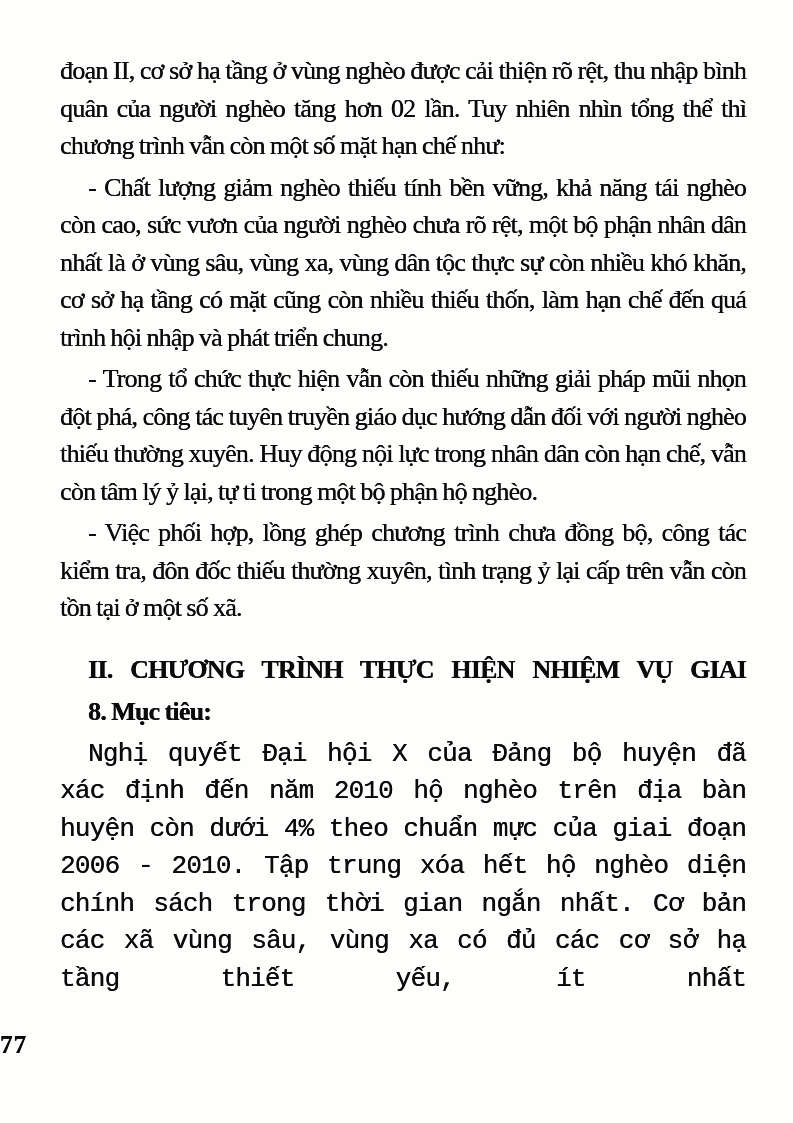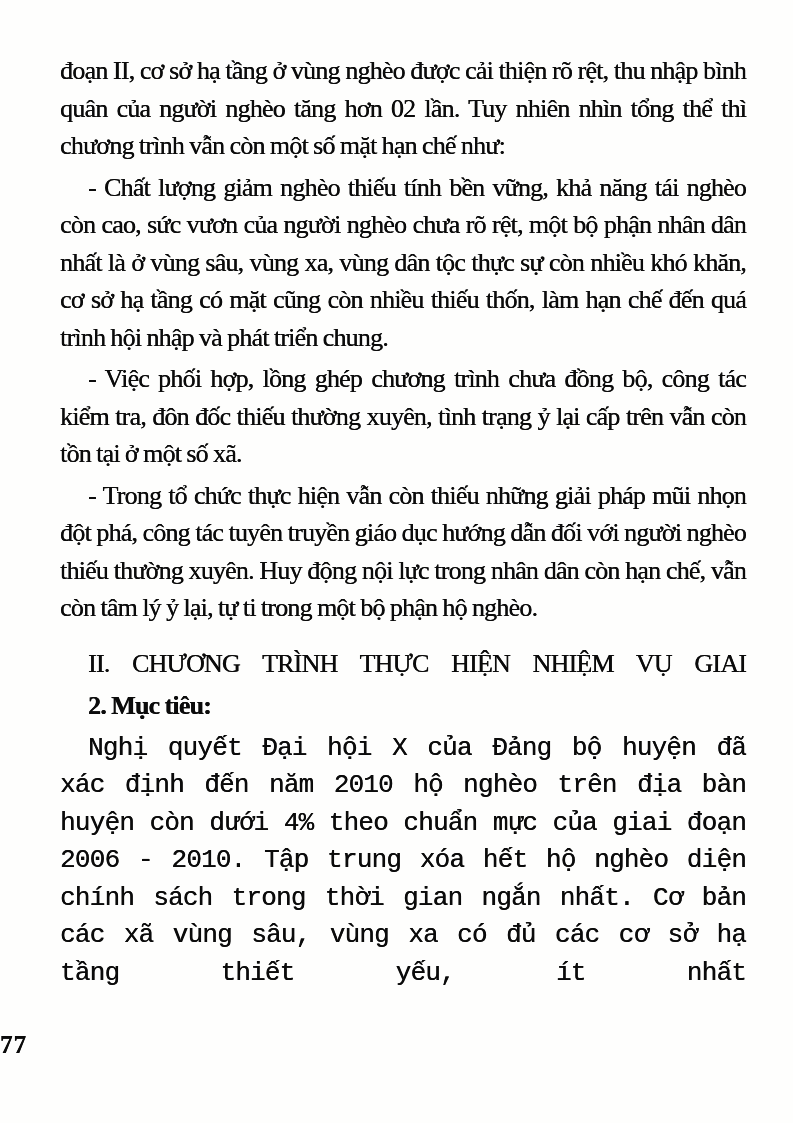--- a/index.html
+++ b/index.html
@@ -33,22 +33,22 @@
     text-indent: 28px;
   }
   .text-block p.opening {
     text-indent: 0;
   }
   .text-block p.continues {
     text-align-last: justify;
     font-family: Liberation Mono, monospace;
   }
   .section-heading {
-    font-weight: 400;
-    margin: 18px 0 5px 0;
+    font-weight: 700;
+    margin: 24px 0 5px 0;
     font-size: 26px;
     line-height: 37.5px;
   }
   .section-heading .hline1 {
     display: block;
     text-indent: 28px;
     text-align: justify;
     text-align-last: justify;
   }
   .section-heading .hline2 {
@@ -73,22 +73,22 @@
     text-shadow: 0.2px 0 0 currentColor;
   }
 </style>
 </head>
 <body>
 
 <div class="page">
   <div class="text-block">
     <p class="opening">đoạn II, cơ sở hạ tầng ở vùng nghèo được cải thiện rõ rệt, thu nhập bình quân của người nghèo tăng hơn 02 lần. Tuy nhiên nhìn tổng thể thì chương trình vẫn còn một số mặt hạn chế như:</p>
     <p>- Chất lượng giảm nghèo thiếu tính bền vững, khả năng tái nghèo còn cao, sức vươn của người nghèo chưa rõ rệt, một bộ phận nhân dân nhất là ở vùng sâu, vùng xa, vùng dân tộc thực sự còn nhiều khó khăn, cơ sở hạ tầng có mặt cũng còn nhiều thiếu thốn, làm hạn chế đến quá trình hội nhập và phát triển chung.</p>
+    <p>- Trong tổ chức thực hiện vẫn còn thiếu những giải pháp mũi nhọn đột phá, công tác tuyên truyền giáo dục hướng dẫn đối với người nghèo thiếu thường xuyên. Huy động nội lực trong nhân dân còn hạn chế, vẫn còn tâm lý ỷ lại, tự ti trong một bộ phận hộ nghèo.</p>
     <p>- Việc phối hợp, lồng ghép chương trình chưa đồng bộ, công tác kiểm tra, đôn đốc thiếu thường xuyên, tình trạng ỷ lại cấp trên vẫn còn tồn tại ở một số xã.</p>
-    <p>- Trong tổ chức thực hiện vẫn còn thiếu những giải pháp mũi nhọn đột phá, công tác tuyên truyền giáo dục hướng dẫn đối với người nghèo thiếu thường xuyên. Huy động nội lực trong nhân dân còn hạn chế, vẫn còn tâm lý ỷ lại, tự ti trong một bộ phận hộ nghèo.</p>
     <h2 class="section-heading">
       <span class="hline1">II. CHƯƠNG TRÌNH THỰC HIỆN NHIỆM VỤ GIAI</span>
     </h2>
-    <h3 class="subsection-heading">2. Mục tiêu:</h3>
+    <h3 class="subsection-heading">8. Mục tiêu:</h3>
     <p class="continues">Nghị quyết Đại hội X của Đảng bộ huyện đã xác định đến năm 2010 hộ nghèo trên địa bàn huyện còn dưới 4% theo chuẩn mực của giai đoạn 2006 - 2010. Tập trung xóa hết hộ nghèo diện chính sách trong thời gian ngắn nhất. Cơ bản các xã vùng sâu, vùng xa có đủ các cơ sở hạ tầng thiết yếu, ít nhất</p>
   </div>
   <div class="page-number">77</div>
 </div>
 
 </body></html>

